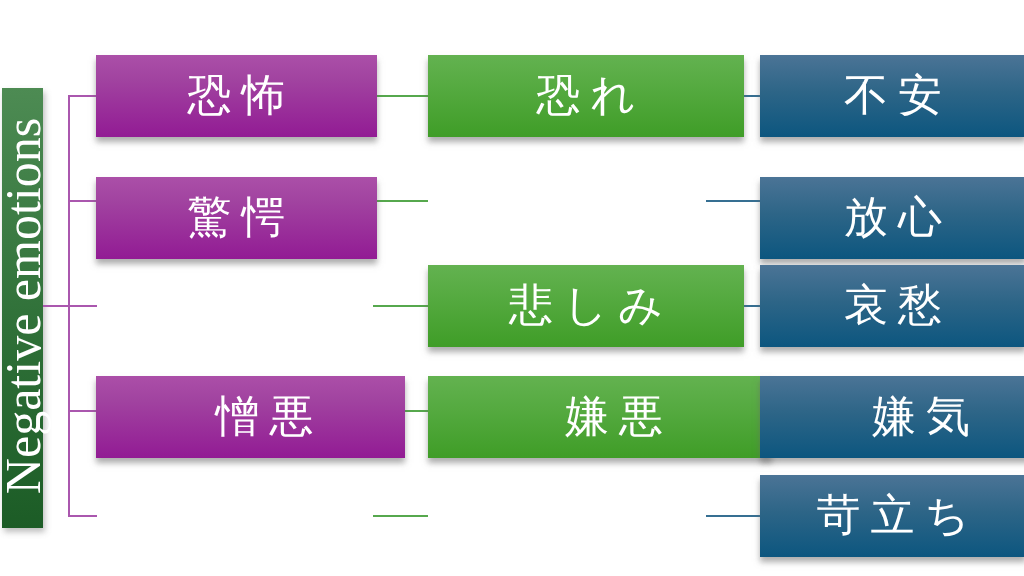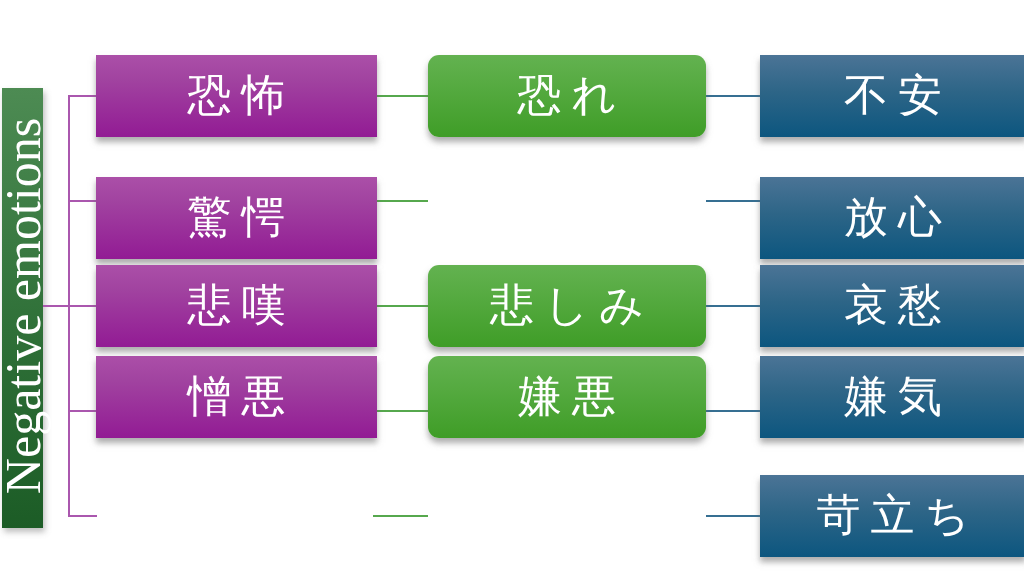--- a/index.html
+++ b/index.html
@@ -23,24 +23,24 @@
   }
 
   
   .box{
     position:absolute;height:82px;color:#ffffff;
     font-size:44px;line-height:82px;text-align:center;
     letter-spacing:10px;text-indent:10px;
     box-shadow:0 5px 6px rgba(105,105,105,0.55);
   }
   .l1{left:96px;width:281px;background:linear-gradient(180deg,#ab4fa8 0%,#a143a0 30%,#921b94 100%);}
-  .l2{left:428px;width:278px;background:linear-gradient(180deg,#63b250 0%,#55aa40 40%,#3f9d27 100%);border-radius:11px;}
+  .l2{left:428px;width:316px;background:linear-gradient(180deg,#63b250 0%,#55aa40 40%,#3f9d27 100%);}
   .l3{left:760px;width:266px;background:linear-gradient(180deg,#4b7496 0%,#2d6587 45%,#0c567f 100%);}
 
-  .r0{top:55px;} .r1{top:160px;margin-top:17px;} .r2{top:265px;} .r3{top:356px;} .r4{top:475px;}
+  .r0{top:55px;} .r1{top:160px;margin-top:17px;} .r2{top:265px;} .r3{top:376px;padding-left:28px;} .r4{top:475px;}
 
   
   .link{position:absolute;height:2px;}
   .link.purple{left:68px;width:29px;background:#aa57ae;}
   .link.green{left:373px;width:55px;background:#56a84d;}
   .link.blue{left:706px;width:54px;background:#366f92;}
   .c0{top:95px;} .c1{top:200px;} .c2{top:305px;} .c3{top:410px;} .c4{top:515px;}
 
   .trunk{position:absolute;left:68px;top:95px;width:2px;height:422px;background:#aa57ae;}
   .feeder{position:absolute;left:43px;top:305px;width:25px;height:2px;background:#aa57ae;}
@@ -70,21 +70,20 @@
   <div class="link green c4"></div>
 
   <div class="link blue c0"></div>
   <div class="link blue c1"></div>
   <div class="link blue c2"></div>
   <div class="link blue c3"></div>
   <div class="link blue c4"></div>
 
   <div class="box l1 r0">恐怖</div>
   <div class="box l1 r1">驚愕</div>
-  <div class="box l1 r2">悲嘆</div>
   <div class="box l1 r3">憎悪</div>
 
   <div class="box l2 r0">恐れ</div>
   <div class="box l2 r2">悲しみ</div>
   <div class="box l2 r3">嫌悪</div>
 
   <div class="box l3 r0">不安</div>
   <div class="box l3 r1">放心</div>
   <div class="box l3 r2">哀愁</div>
   <div class="box l3 r3">嫌気</div>

